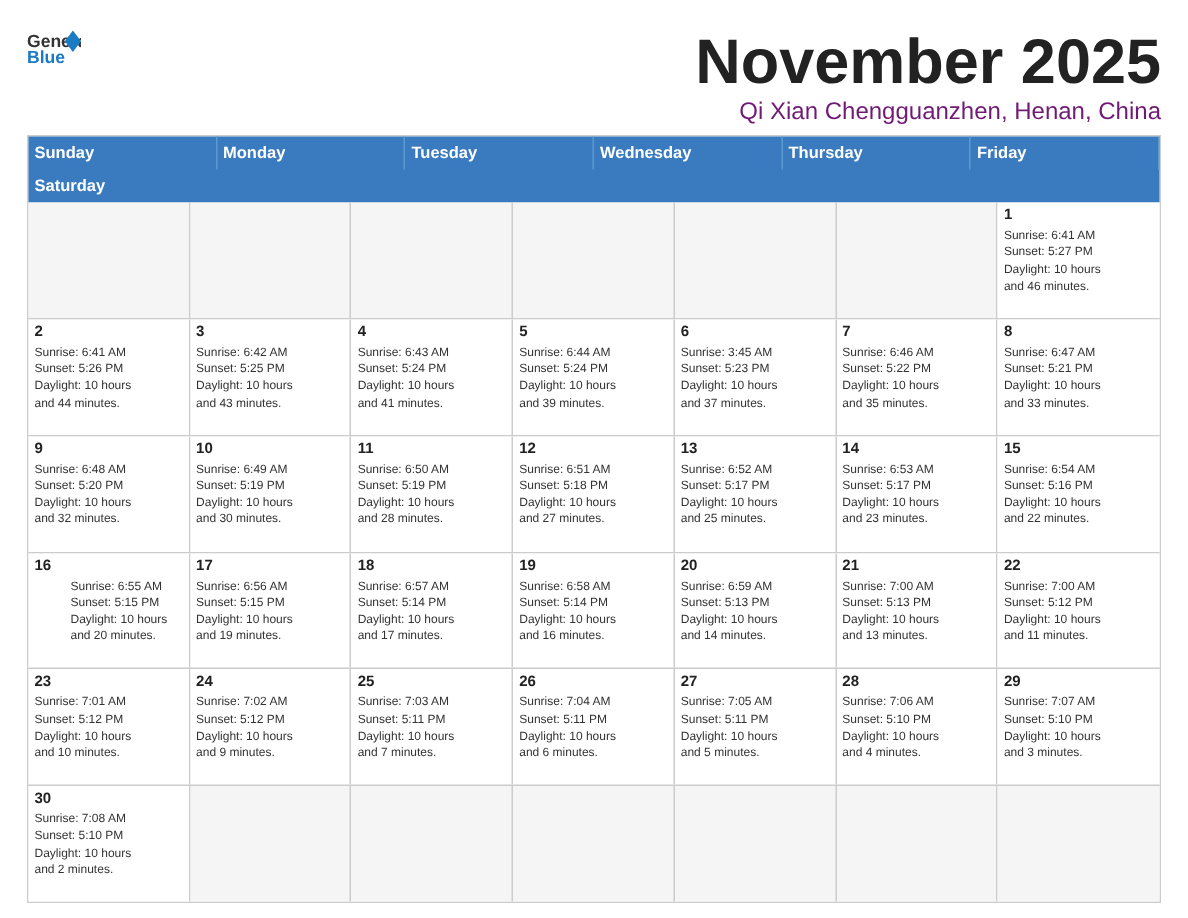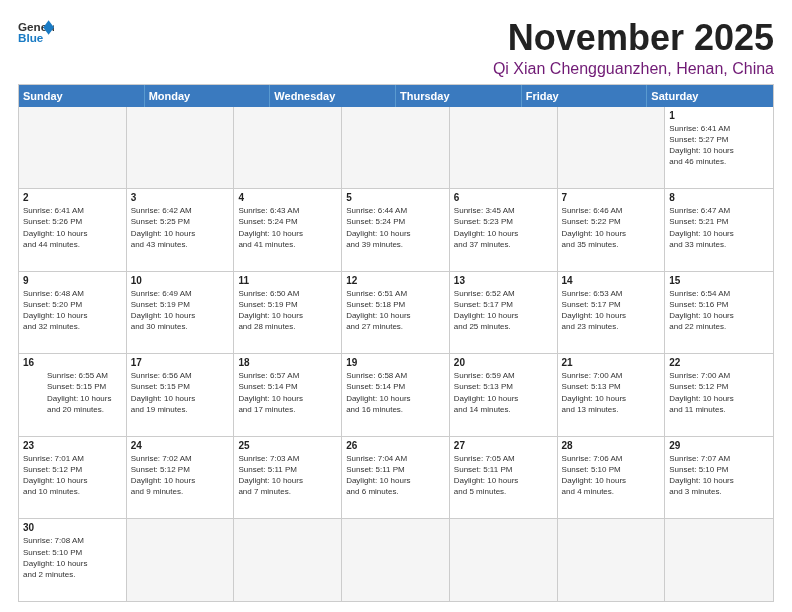--- a/index.html
+++ b/index.html
@@ -29,21 +29,21 @@
       gap: 4px;
     }
     .logo-icon {
       width: 36px;
       height: 28px;
     }
     .title-block {
       text-align: right;
     }
     .month-title {
-      font-size: 36px;
+      font-size: 42px;
       font-weight: bold;
       color: #222;
       line-height: 1.1;
     }
     .location {
       font-size: 16px;
       color: #701a75;
       margin-top: 2px;
       text-align: right;
     }
@@ -118,20 +118,21 @@
     <div class="title-block">
       <div class="month-title">November 2025</div>
       <div class="location">Qi Xian Chengguanzhen, Henan, China</div>
     </div>
   </div>
 
   <div class="calendar">
     <div class="day-headers">
         <div class="day-header">Sunday</div>
         <div class="day-header">Monday</div>
+        <div class="day-header">Tuesday</div>
         <div class="day-header">Wednesday</div>
         <div class="day-header">Thursday</div>
         <div class="day-header">Friday</div>
         <div class="day-header">Saturday</div>
       </div>
     <div class="weeks">
         <div class="week-row">
           <div class="day-cell empty"></div>
           <div class="day-cell empty"></div>
           <div class="day-cell empty"></div>

